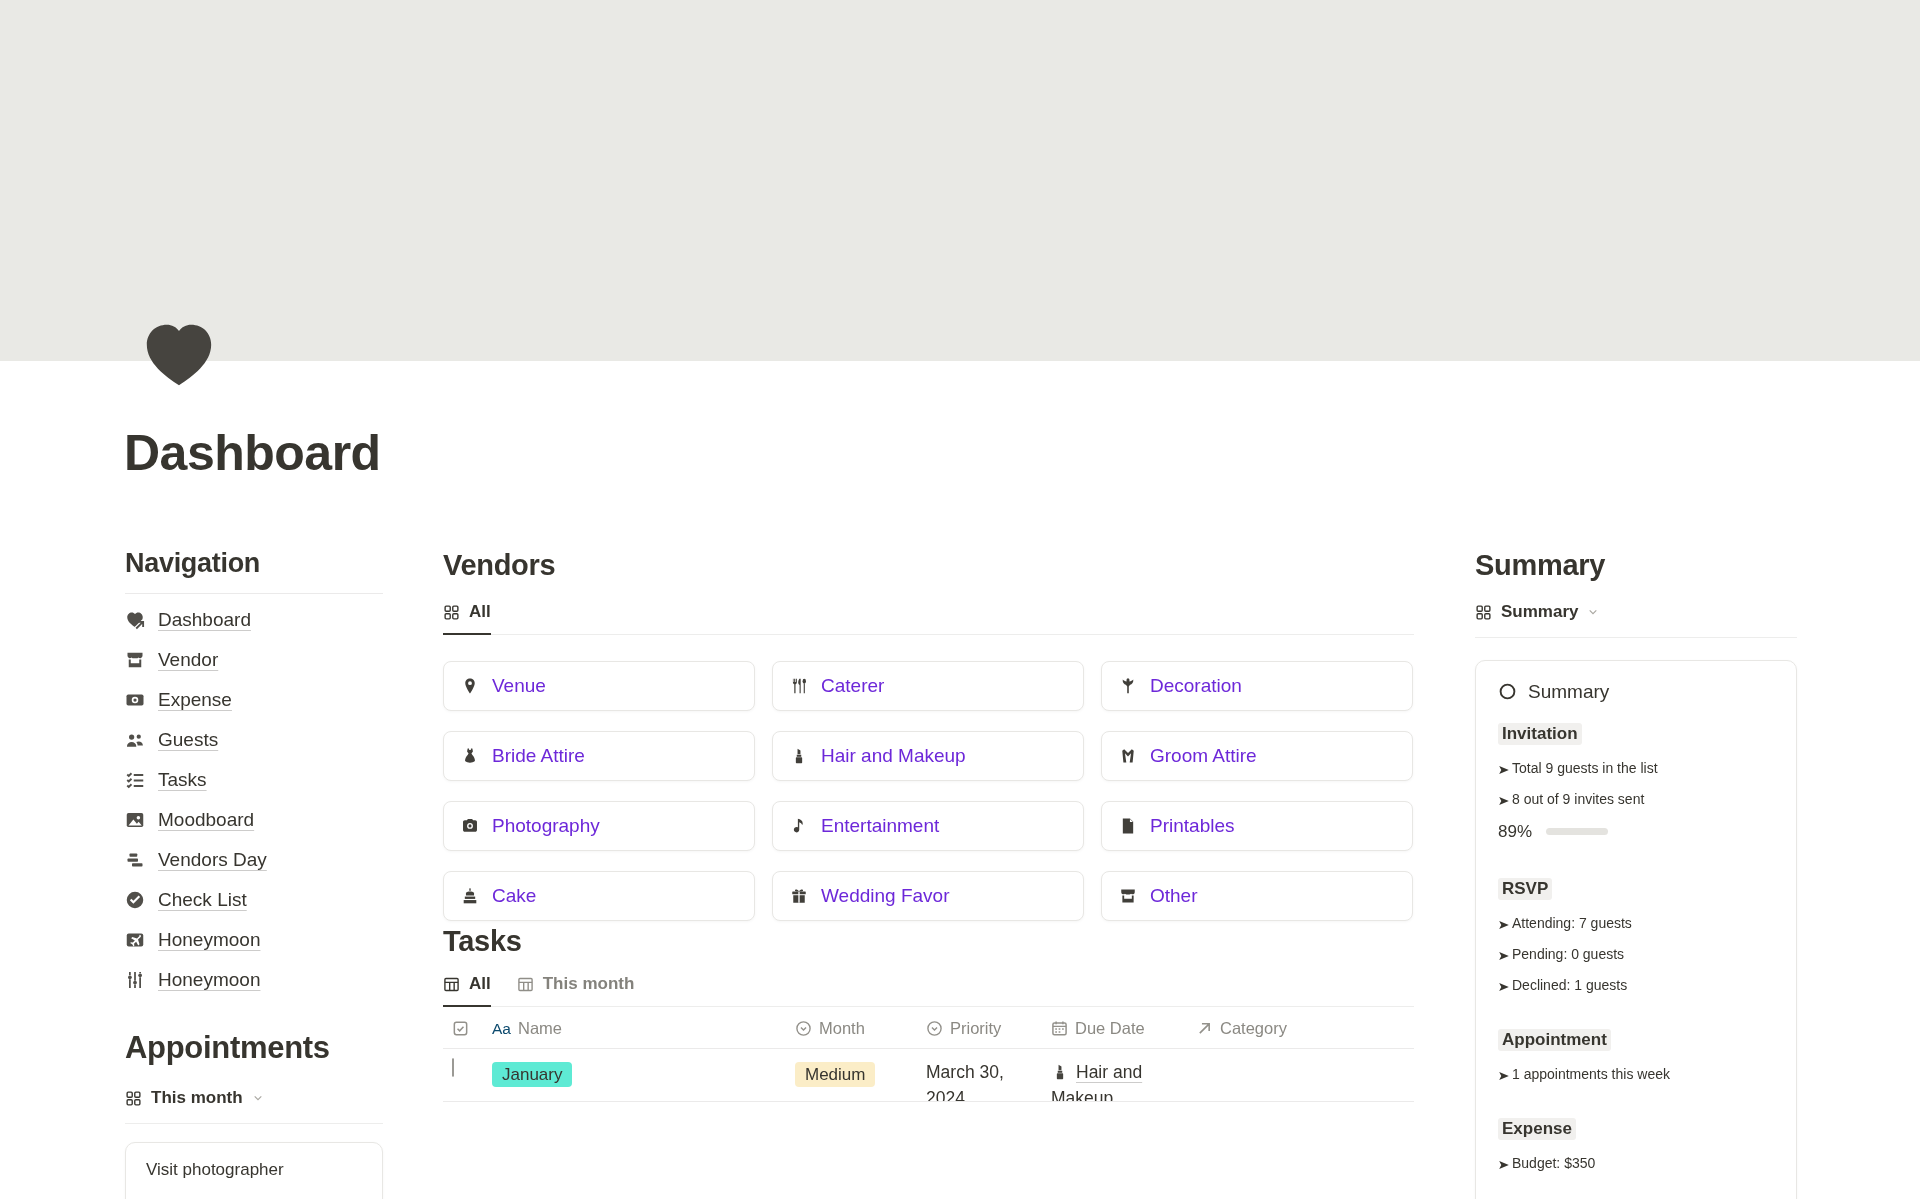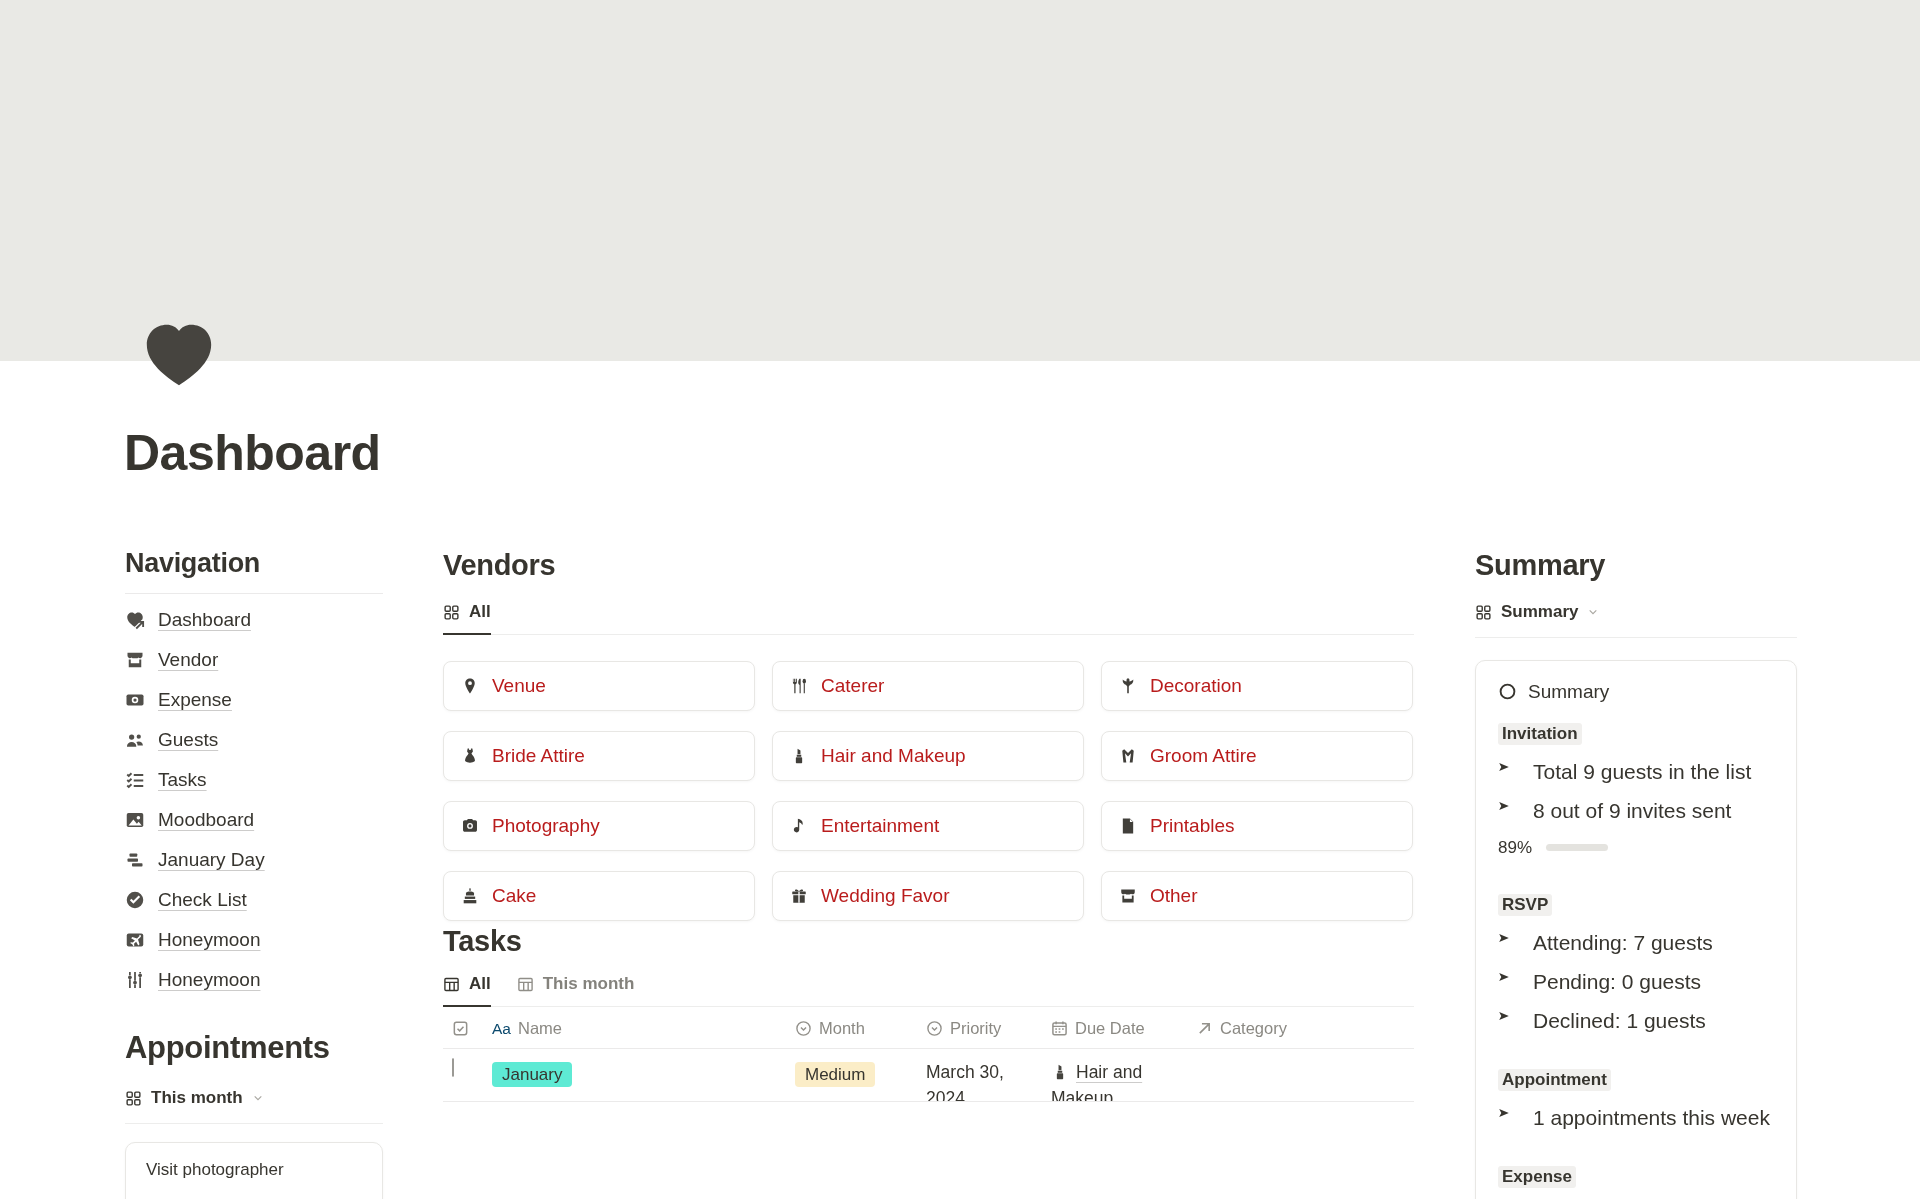--- a/index.html
+++ b/index.html
@@ -50,21 +50,21 @@
   .tabs-row { display:flex; gap:26px; align-items:flex-end; }
 
   
   .vendor-grid { margin-top:26px; display:grid; grid-template-columns:repeat(3,312px); column-gap:17px; row-gap:20px; }
   .vendor-card {
     height:50px; background:#fff; border:1px solid #e8e7e4; border-radius:8px;
     box-shadow:0 1px 3px rgba(15,15,15,.04);
     display:flex; align-items:center; gap:13px; padding:0 17px; cursor:pointer;
   }
   .vendor-card .icon { width:18px; height:18px; color:#413f3a; }
-  .vendor-card .vlabel { font-size:19px; font-weight:500; color:#b91c1c; }
+  .vendor-card .vlabel { font-size:19px; font-weight:500; color:#6d28d9; }
 
   
   .tasks-title { margin-top:40px; }
   .task-tabs { margin-top:16px; }
   .task-table { margin-top:0; }
   .thead {
     display:grid; grid-template-columns:49px 303px 131px 125px 145px 1fr;
     align-items:center; padding:12px 0 10px; border-bottom:1px solid rgba(55,53,47,.10);
     color:#8b8983; font-size:16.5px;
   }
@@ -97,21 +97,21 @@
     border:1px solid #e8e7e4; border-radius:10px; background:#fff;
     box-shadow:0 1px 3px rgba(15,15,15,.04); padding:20px 22px;
   }
   .sum-title-row { display:flex; align-items:center; gap:11px; font-size:19px; font-weight:500; }
   .sum-title-row .icon { width:19px; height:19px; color:#37352f; }
   .sum-heading {
     display:inline-block; margin-top:36px; padding:1px 4px; border-radius:3px;
     font-size:17px; font-weight:700;text-align:center;
   }
   .sum-heading.first { margin-top:20px; }
-  .sum-line { display:flex; align-items:flex-start; gap:23px; margin-top:15px; font-size:21px; }
+  .sum-line { display:flex; align-items:flex-end; gap:2px; margin-top:15px; font-size:14px; }
   .sum-line .icon { width:12px; height:12px; color:#37352f; margin-top:1px; }
   .progress-row { display:flex; align-items:center; gap:14px; margin-top:15px; font-size:17px; }
   .progress-track { width:62px; height:7px; border-radius:4px; background:#e4e3df; overflow:hidden; }
   .progress-fill { height:100%; border-radius:4px; }
 
   
   .appt-card {
     margin-top:18px; border:1px solid #e8e7e4; border-radius:10px; background:#fff;
     box-shadow:0 1px 3px rgba(15,15,15,.04); padding:17px 20px; height:120px; cursor:pointer;
   }
@@ -190,21 +190,21 @@
       <span class="nlink">Moodboard</span>
     </div>
     <div class="nav-item">
       <span class="icon">
           <svg viewBox="0 0 16 16" fill="currentColor" xmlns="http://www.w3.org/2000/svg">
             <rect x="3.6" y="2.8" width="6.2" height="2.6" rx="0.6"></rect>
             <rect x="2" y="6.7" width="8.4" height="2.6" rx="0.6"></rect>
             <rect x="5.6" y="10.6" width="8.4" height="2.6" rx="0.6"></rect>
           </svg>
         </span>
-      <span class="nlink">January Day</span>
+      <span class="nlink">Vendors Day</span>
     </div>
     <div class="nav-item">
       <span class="icon">
           <svg viewBox="0 0 16 16" fill="currentColor" xmlns="http://www.w3.org/2000/svg">
             <path d="M8 1.4a6.6 6.6 0 1 0 0 13.2A6.6 6.6 0 0 0 8 1.4Zm-1.3 9.5L3.9 8.1l1.2-1.2 1.6 1.6 4.2-4.2 1.2 1.2Z"></path>
           </svg>
         </span>
       <span class="nlink">Check List</span>
     </div>
     <div class="nav-item">

